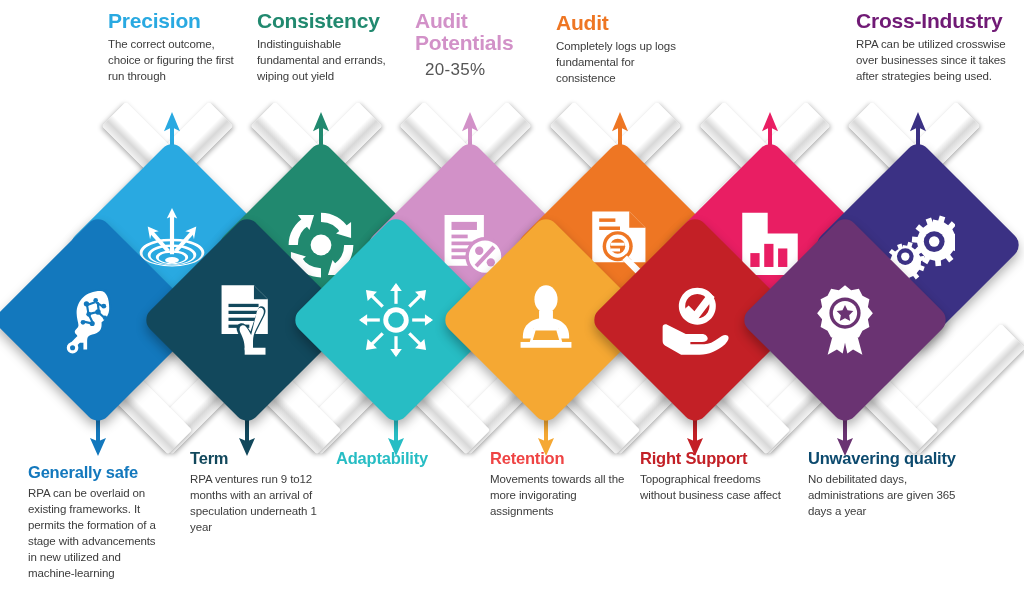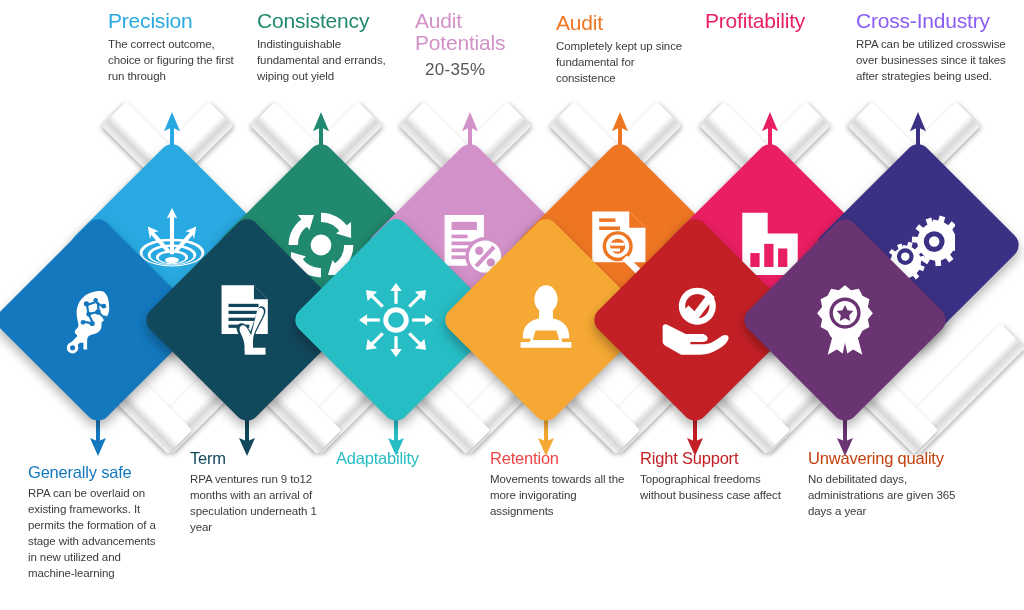--- a/index.html
+++ b/index.html
@@ -7,21 +7,21 @@
   body{
     width:1024px;height:610px;background:#ffffff;
     font-family:"Liberation Sans", sans-serif;
     overflow:hidden;position:relative;
   }
   #stage{position:absolute;left:0;top:0;width:1024px;height:610px;}
 
   
   .txtblock{position:absolute;}
   .txtblock .hd{
-    font-weight:normal;line-height:1.05;letter-spacing:-0.2px;
+    font-weight:bold;line-height:1.05;letter-spacing:-0.2px;
     margin:0 0 5px 0;
   }
   .txtblock .bd{
     font-size:11.5px;line-height:1.38;color:#3c3c3c;margin:0;
     letter-spacing:-0.1px;
   }
   .txtblock .big{
     font-size:17px;color:#555;margin:6px 0 0 10px;letter-spacing:0.3px;
   }
   .top .hd{font-size:21px;}
@@ -374,27 +374,26 @@
       <div class="txtblock top" style="left: 257px; top: 10px; width: 130px;">
         <div class="hd" style="color: rgb(33, 137, 111);">Consistency</div>
         <div class="bd">Indistinguishable fundamental and errands, wiping out yield</div>
       </div>
       <div class="txtblock top" style="left: 415px; top: 10px; width: 118px;">
         <div class="hd" style="color: rgb(210, 145, 200);">Audit Potentials</div>
         <div class="big">20-35%</div>
       </div>
       <div class="txtblock top" style="left: 556px; top: 12px; width: 128px;">
         <div class="hd" style="color: rgb(238, 118, 35);">Audit</div>
-        <div class="bd">Completely kept up since fundamental for consistence</div>
+        <div class="bd">Completely logs up logs fundamental for consistence</div>
       </div>
       <div class="txtblock top" style="left: 705px; top: 10px; width: 130px;">
-        <div class="hd" style="color: rgb(233, 30, 99);">Profitability</div>
       </div>
       <div class="txtblock top" style="left: 856px; top: 10px; width: 165px;">
-        <div class="hd" style="color: #8b5cf6;">Cross-Industry</div>
+        <div class="hd" style="color: #701a75;">Cross-Industry</div>
         <div class="bd">RPA can be utilized crosswise over  businesses since it takes after strategies being used.</div>
       </div>
       <div class="txtblock bot" style="left: 28px; top: 464px; width: 135px;">
         <div class="hd" style="color: rgb(19, 120, 189);">Generally safe</div>
         <div class="bd">RPA can be overlaid on existing frameworks. It permits the formation of a stage with advancements in new utilized and machine-learning</div>
       </div>
       <div class="txtblock bot" style="left: 190px; top: 450px; width: 140px;">
         <div class="hd" style="color: rgb(18, 72, 92);">Term</div>
         <div class="bd">RPA ventures run 9 to12 months with an arrival of speculation underneath 1 year</div>
       </div>
@@ -403,18 +402,18 @@
       </div>
       <div class="txtblock bot" style="left: 490px; top: 450px; width: 140px;">
         <div class="hd" style="color: #ef4444;">Retention</div>
         <div class="bd">Movements towards all the more invigorating assignments</div>
       </div>
       <div class="txtblock bot" style="left: 640px; top: 450px; width: 145px;">
         <div class="hd" style="color: rgb(195, 32, 38);">Right Support</div>
         <div class="bd">Topographical freedoms without business case affect</div>
       </div>
       <div class="txtblock bot" style="left: 808px; top: 450px; width: 170px;">
-        <div class="hd" style="color: #c2410c;">Unwavering quality</div>
+        <div class="hd" style="color: #0c4a6e;">Unwavering quality</div>
         <div class="bd">No debilitated days, administrations are given 365 days a year</div>
       </div>
     </div>
 
 </div>
 
 </body></html>

